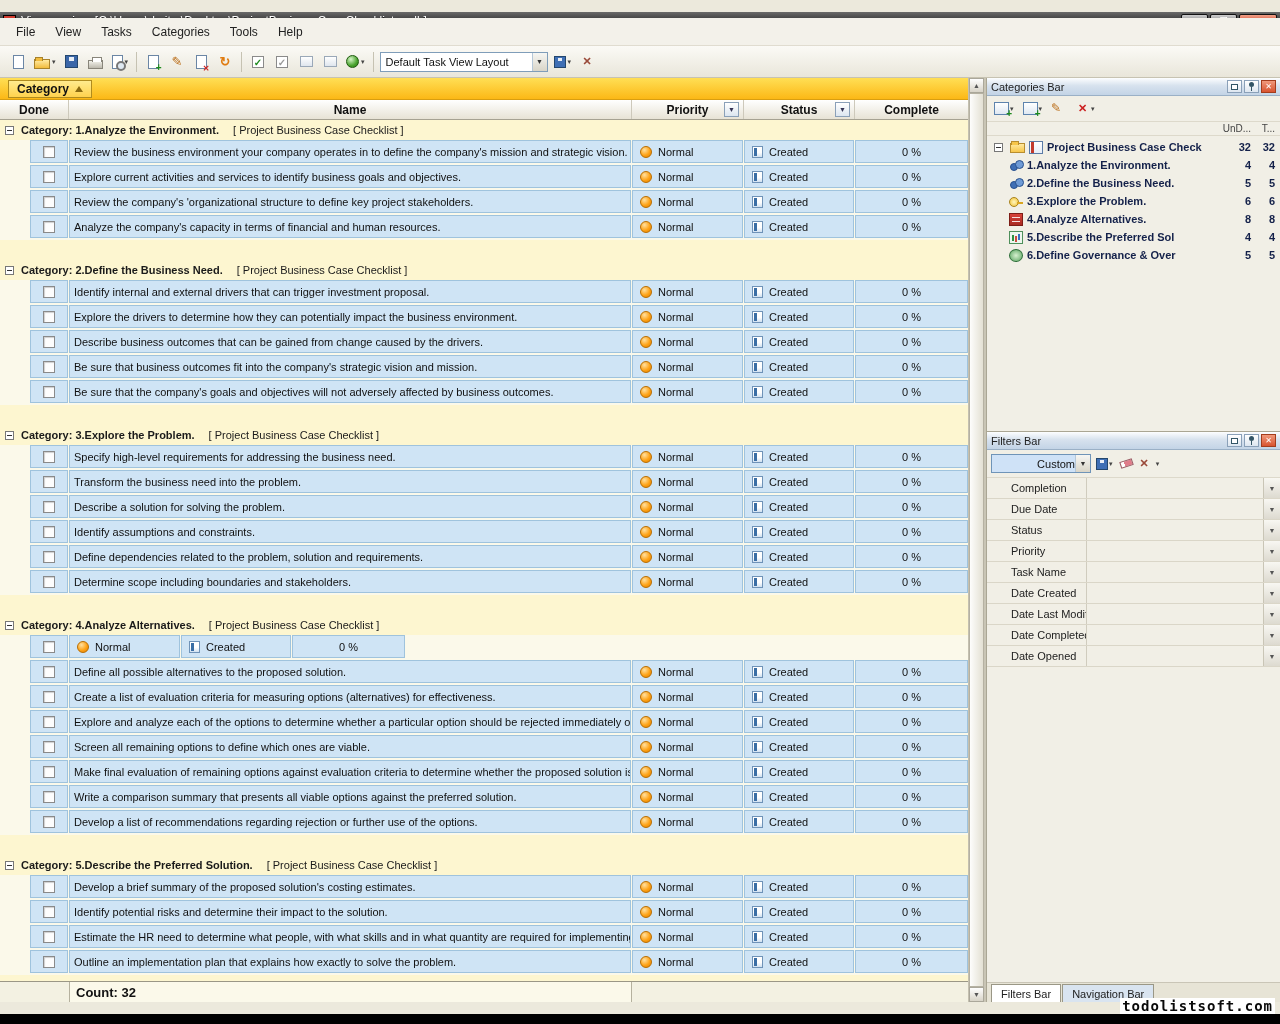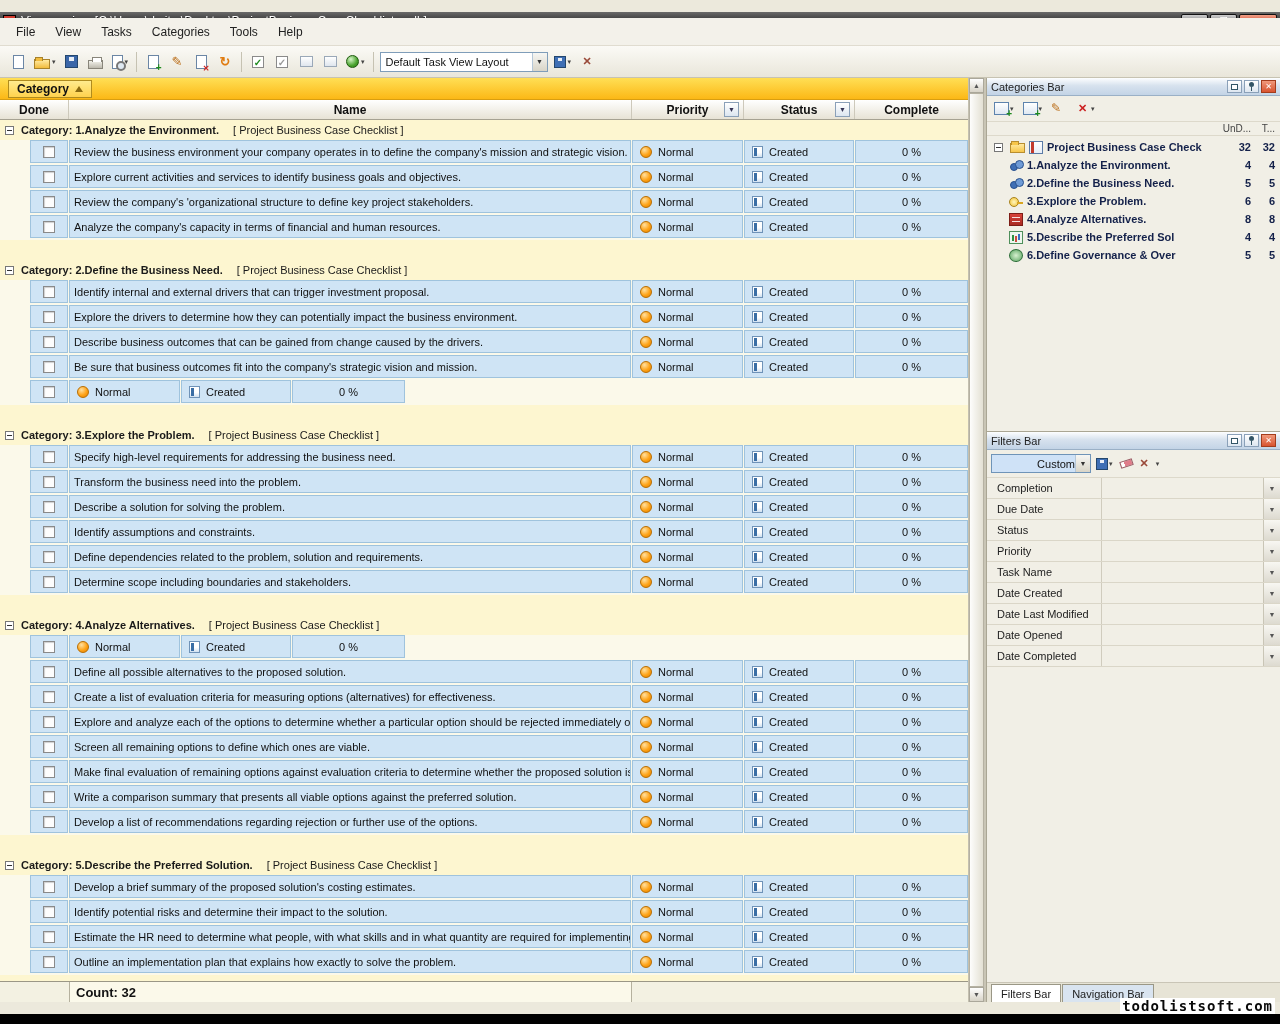--- a/index.html
+++ b/index.html
@@ -154,21 +154,21 @@
   .filters-toolbar { height:28px; display:flex; align-items:center; gap:3px; padding:0 4px; border-bottom:1px solid #ddd9cb; }
   .custom-combo { width:100px; height:19px; border:1px solid #6f94b8; background:#cfe2f7; display:flex; align-items:center; }
   .custom-combo .val { flex:1; padding-left:4px; font-size:11px; color:#111;text-align:right; }
   .f-tbtn { height:22px; display:flex; align-items:center; gap:1px; padding:0 2px; }
   .i-floppy { width:12px; height:12px; background:#3f6fb5; border:1px solid #24476e; position:relative; }
   .i-floppy::before { content:""; position:absolute; top:1px; left:3px; right:3px; height:3px; background:#e8eef6; }
   .i-eraser { width:13px; height:7px; background:linear-gradient(90deg,#fff 30%,#e07c8a 30%); border:1px solid #9a5a64; transform:rotate(-18deg); }
 
   .filter-list { }
   .filter-row { height:21px; display:flex; align-items:center; border-bottom:1px solid #dad6c8; position:relative; }
-  .f-label { width:115px; padding-left:10px; font-size:11px; color:#222; border-right:1px solid #d0ccbe; height:100%;
+  .f-label { width:100px; padding-left:24px; font-size:11px; color:#222; border-right:1px solid #d0ccbe; height:100%;
     display:flex; align-items:center; white-space:nowrap; overflow:hidden; flex:none; }
   .f-value { flex:1; height:100%; }
   .f-drop { width:17px; height:100%; border-left:1px solid #c9c5b6; background:linear-gradient(#f8f7f2,#dddad0);
     font-size:7px; color:#555; display:flex; align-items:center; justify-content:center; flex:none; }
 
   .panel-tabs { position:absolute; left:0; right:0; bottom:0; height:20px; display:flex; align-items:flex-end;
     padding-left:4px; gap:1px; background:#e7e4d6; border-top:1px solid #c9c5b6; }
   .ptab { height:18px; padding:0 9px; font-size:11px; display:flex; align-items:center;
     border:1px solid #9a9786; border-bottom:none; background:#d9e4f0; color:#222; }
   .ptab.active { background:#fff; }
@@ -454,20 +454,23 @@
           </span>
           <span class="cell c-comp">
             <span>0 %</span>
           </span>
         </div>
         <div class="task-row">
           <span class="gutter"></span>
           <span class="cell c-done">
             <span class="checkbox"></span>
           </span>
+          <span class="cell c-name">
+            <span class="nm">Be sure that the company's goals and objectives will not adversely affected by business outcomes.</span>
+          </span>
           <span class="cell c-pri">
             <span class="pri-ball"></span>
             <span>Normal</span>
           </span>
           <span class="cell c-status">
             <span class="status-ic"></span>
             <span>Created</span>
           </span>
           <span class="cell c-comp">
             <span>0 %</span>
@@ -1004,29 +1007,29 @@
             <span class="f-label">Date Created</span>
             <span class="f-value"></span>
             <span class="f-drop">▼</span>
           </div>
           <div class="filter-row">
             <span class="f-label">Date Last Modified</span>
             <span class="f-value"></span>
             <span class="f-drop">▼</span>
           </div>
           <div class="filter-row">
+            <span class="f-label">Date Completed</span>
+            <span class="f-value"></span>
+            <span class="f-drop">▼</span>
+          </div>
+          <div class="filter-row">
             <span class="f-label">Date Opened</span>
             <span class="f-value"></span>
             <span class="f-drop">▼</span>
           </div>
-          <div class="filter-row">
-            <span class="f-label">Date Completed</span>
-            <span class="f-value"></span>
-            <span class="f-drop">▼</span>
-          </div>
         </div>
       <div class="panel-tabs">
           <div class="ptab active">Filters Bar</div>
           <div class="ptab">Navigation Bar</div>
         </div>
     </div>
 
   </div>
 </div>
 

